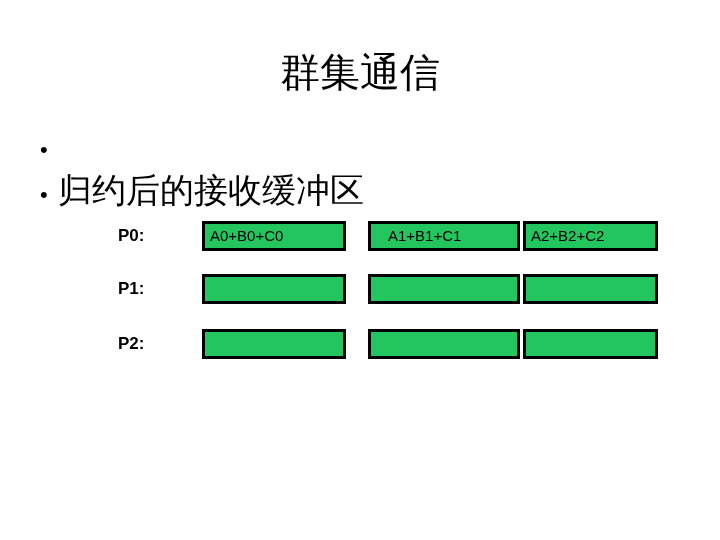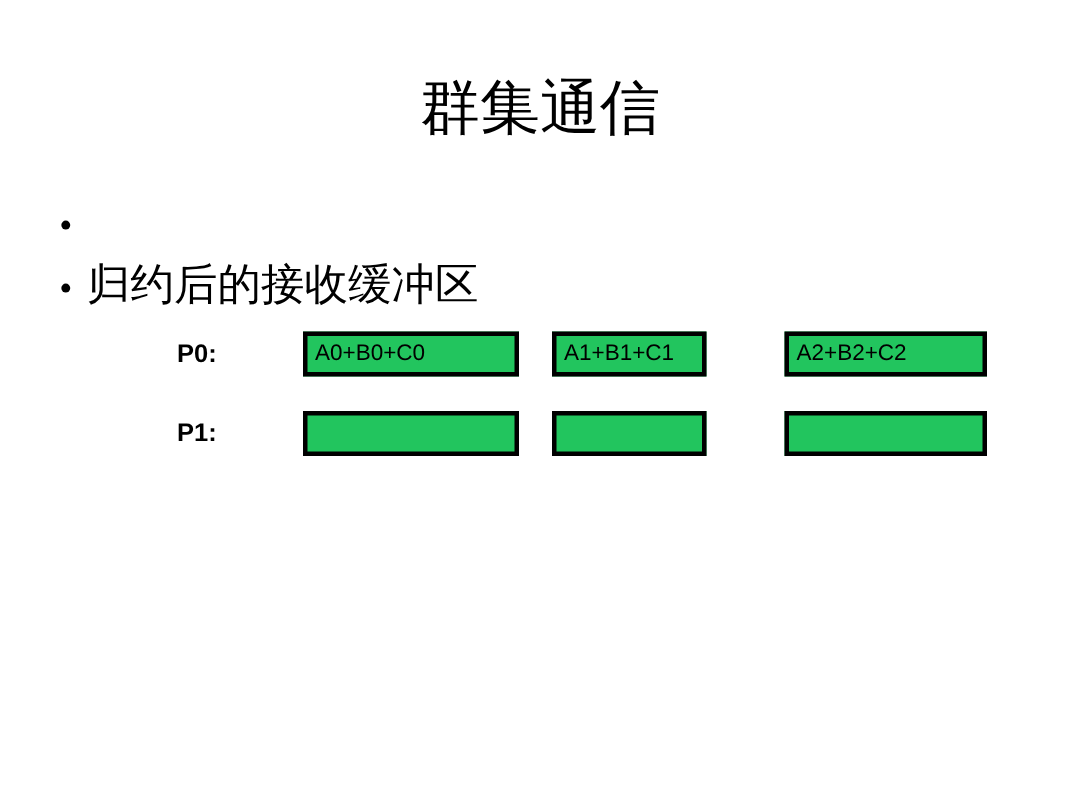--- a/index.html
+++ b/index.html
@@ -59,21 +59,21 @@
     text-align: left;
     padding-left: 8px;
     box-sizing: border-box;
   }
   .bullet-text {
     font-size: 29px;
     line-height: 40px;
     letter-spacing: 0px;
   }
   .bullet-text.cjk {
-    font-size: 29px;
+    font-size: 34px;
   }
 
   
   .diagram {
     position: absolute;
     left: 0;
     top: 0;
     width: 720px;
     height: 540px;
   }
@@ -102,21 +102,21 @@
 
   .buf-box {
     position: absolute;
     top: 0;
     height: 30px;
     box-sizing: border-box;
     border: 3px solid #000000;
     background: #22c55e;
   }
   .buf-box.c0 { left: 202px; width: 144px; }
-  .buf-box.c1 { left: 368px; width: 103px; }
+  .buf-box.c1 { left: 368px; width: 152px; padding-left: 12px; }
   .buf-box.c2 { left: 523px; width: 135px; }
 
   .buf-text {
     display: block;
     font-size: 15px;
     line-height: 24px;
     padding-left: 5px;
     text-align: left;
     white-space: nowrap;
     overflow: hidden;
@@ -163,16 +163,28 @@
         <span class="buf-text"></span>
       </div>
       <div class="buf-box c1">
         <span class="buf-text"></span>
       </div>
       <div class="buf-box c2">
         <span class="buf-text"></span>
       </div>
     </div>
 
+    <div class="proc-row r2">
+      <span class="proc-label">P2:</span>
+      <div class="buf-box c0">
+        <span class="buf-text"></span>
+      </div>
+      <div class="buf-box c1">
+        <span class="buf-text"></span>
+      </div>
+      <div class="buf-box c2">
+        <span class="buf-text"></span>
+      </div>
+    </div>
 
   </div>
 
 </div>
 
 </body></html>

